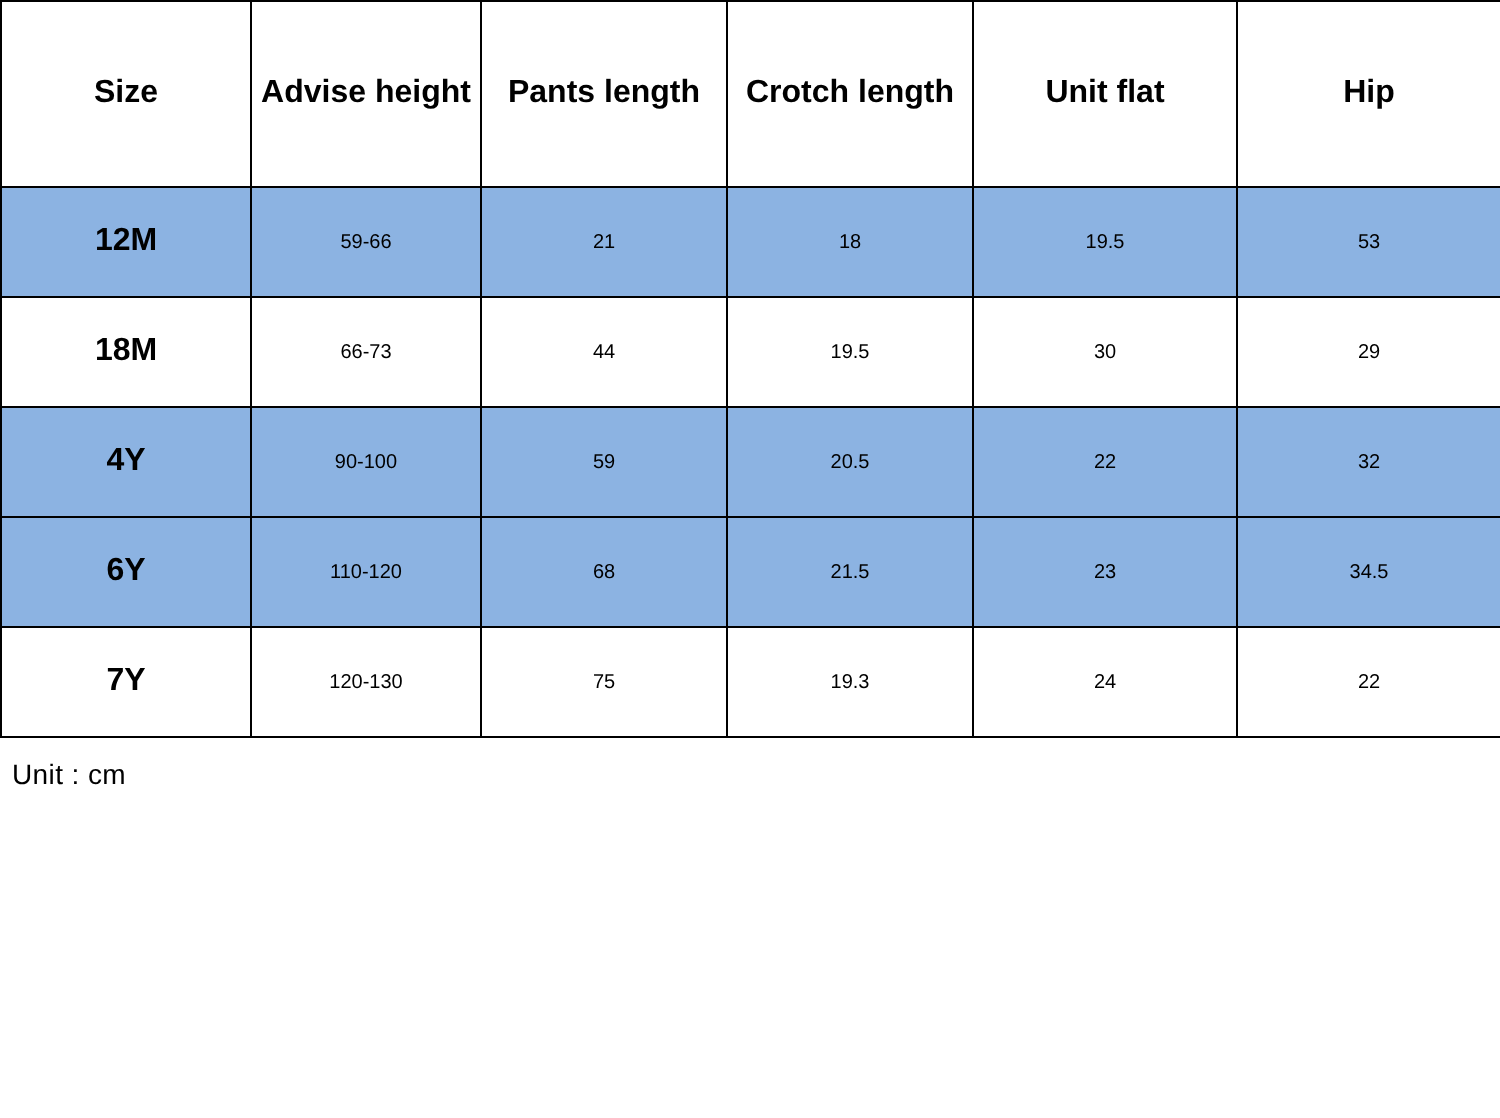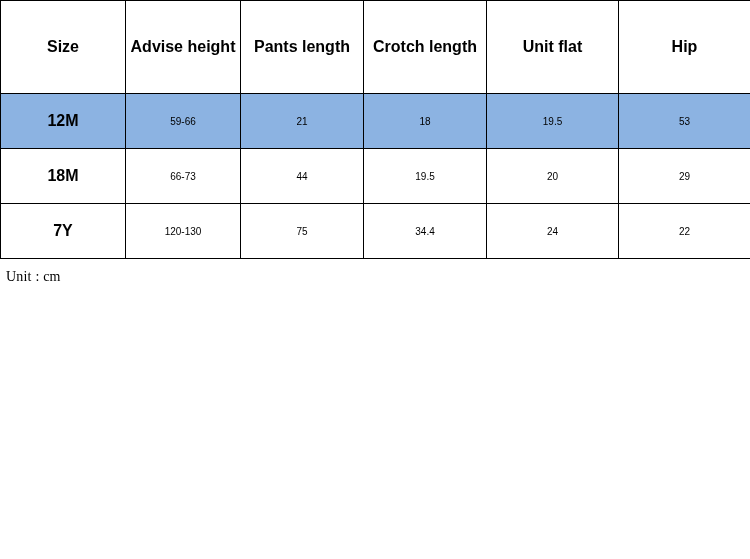--- a/index.html
+++ b/index.html
@@ -59,21 +59,20 @@
   col.c0 { width: 125px; }
   col.c1 { width: 115px; }
   col.c2 { width: 123px; }
   col.c3 { width: 123px; }
   col.c4 { width: 132px; }
   col.c5 { width: 132px; }
 
   .footer {
     padding: 6px 4px 0 4px;
     box-sizing: border-box;
-    font-family: Liberation Serif, serif;
   }
   .footer .unit {
     font-size: 14px;
     margin: 4px 0 6px 2px;
     letter-spacing: 0.2px;
   }
 </style>
 </head>
 <body>
 
@@ -105,28 +104,44 @@
         <td>21</td>
         <td>18</td>
         <td>19.5</td>
         <td>53</td>
       </tr>
       <tr class="plain">
         <td class="size-cell">18M</td>
         <td>66-73</td>
         <td>44</td>
         <td>19.5</td>
-        <td>20</td>
+        <td>30</td>
         <td>29</td>
+      </tr>
+      <tr class="shaded">
+        <td class="size-cell">4Y</td>
+        <td>90-100</td>
+        <td>59</td>
+        <td>20.5</td>
+        <td>22</td>
+        <td>32</td>
+      </tr>
+      <tr class="shaded">
+        <td class="size-cell">6Y</td>
+        <td>110-120</td>
+        <td>68</td>
+        <td>21.5</td>
+        <td>23</td>
+        <td>34.5</td>
       </tr>
       <tr class="plain">
         <td class="size-cell">7Y</td>
         <td>120-130</td>
         <td>75</td>
-        <td>34.4</td>
+        <td>19.3</td>
         <td>24</td>
         <td>22</td>
       </tr>
     </tbody>
   </table>
 
   <div class="footer">
     <div class="unit">Unit : cm</div>
 
   </div>

